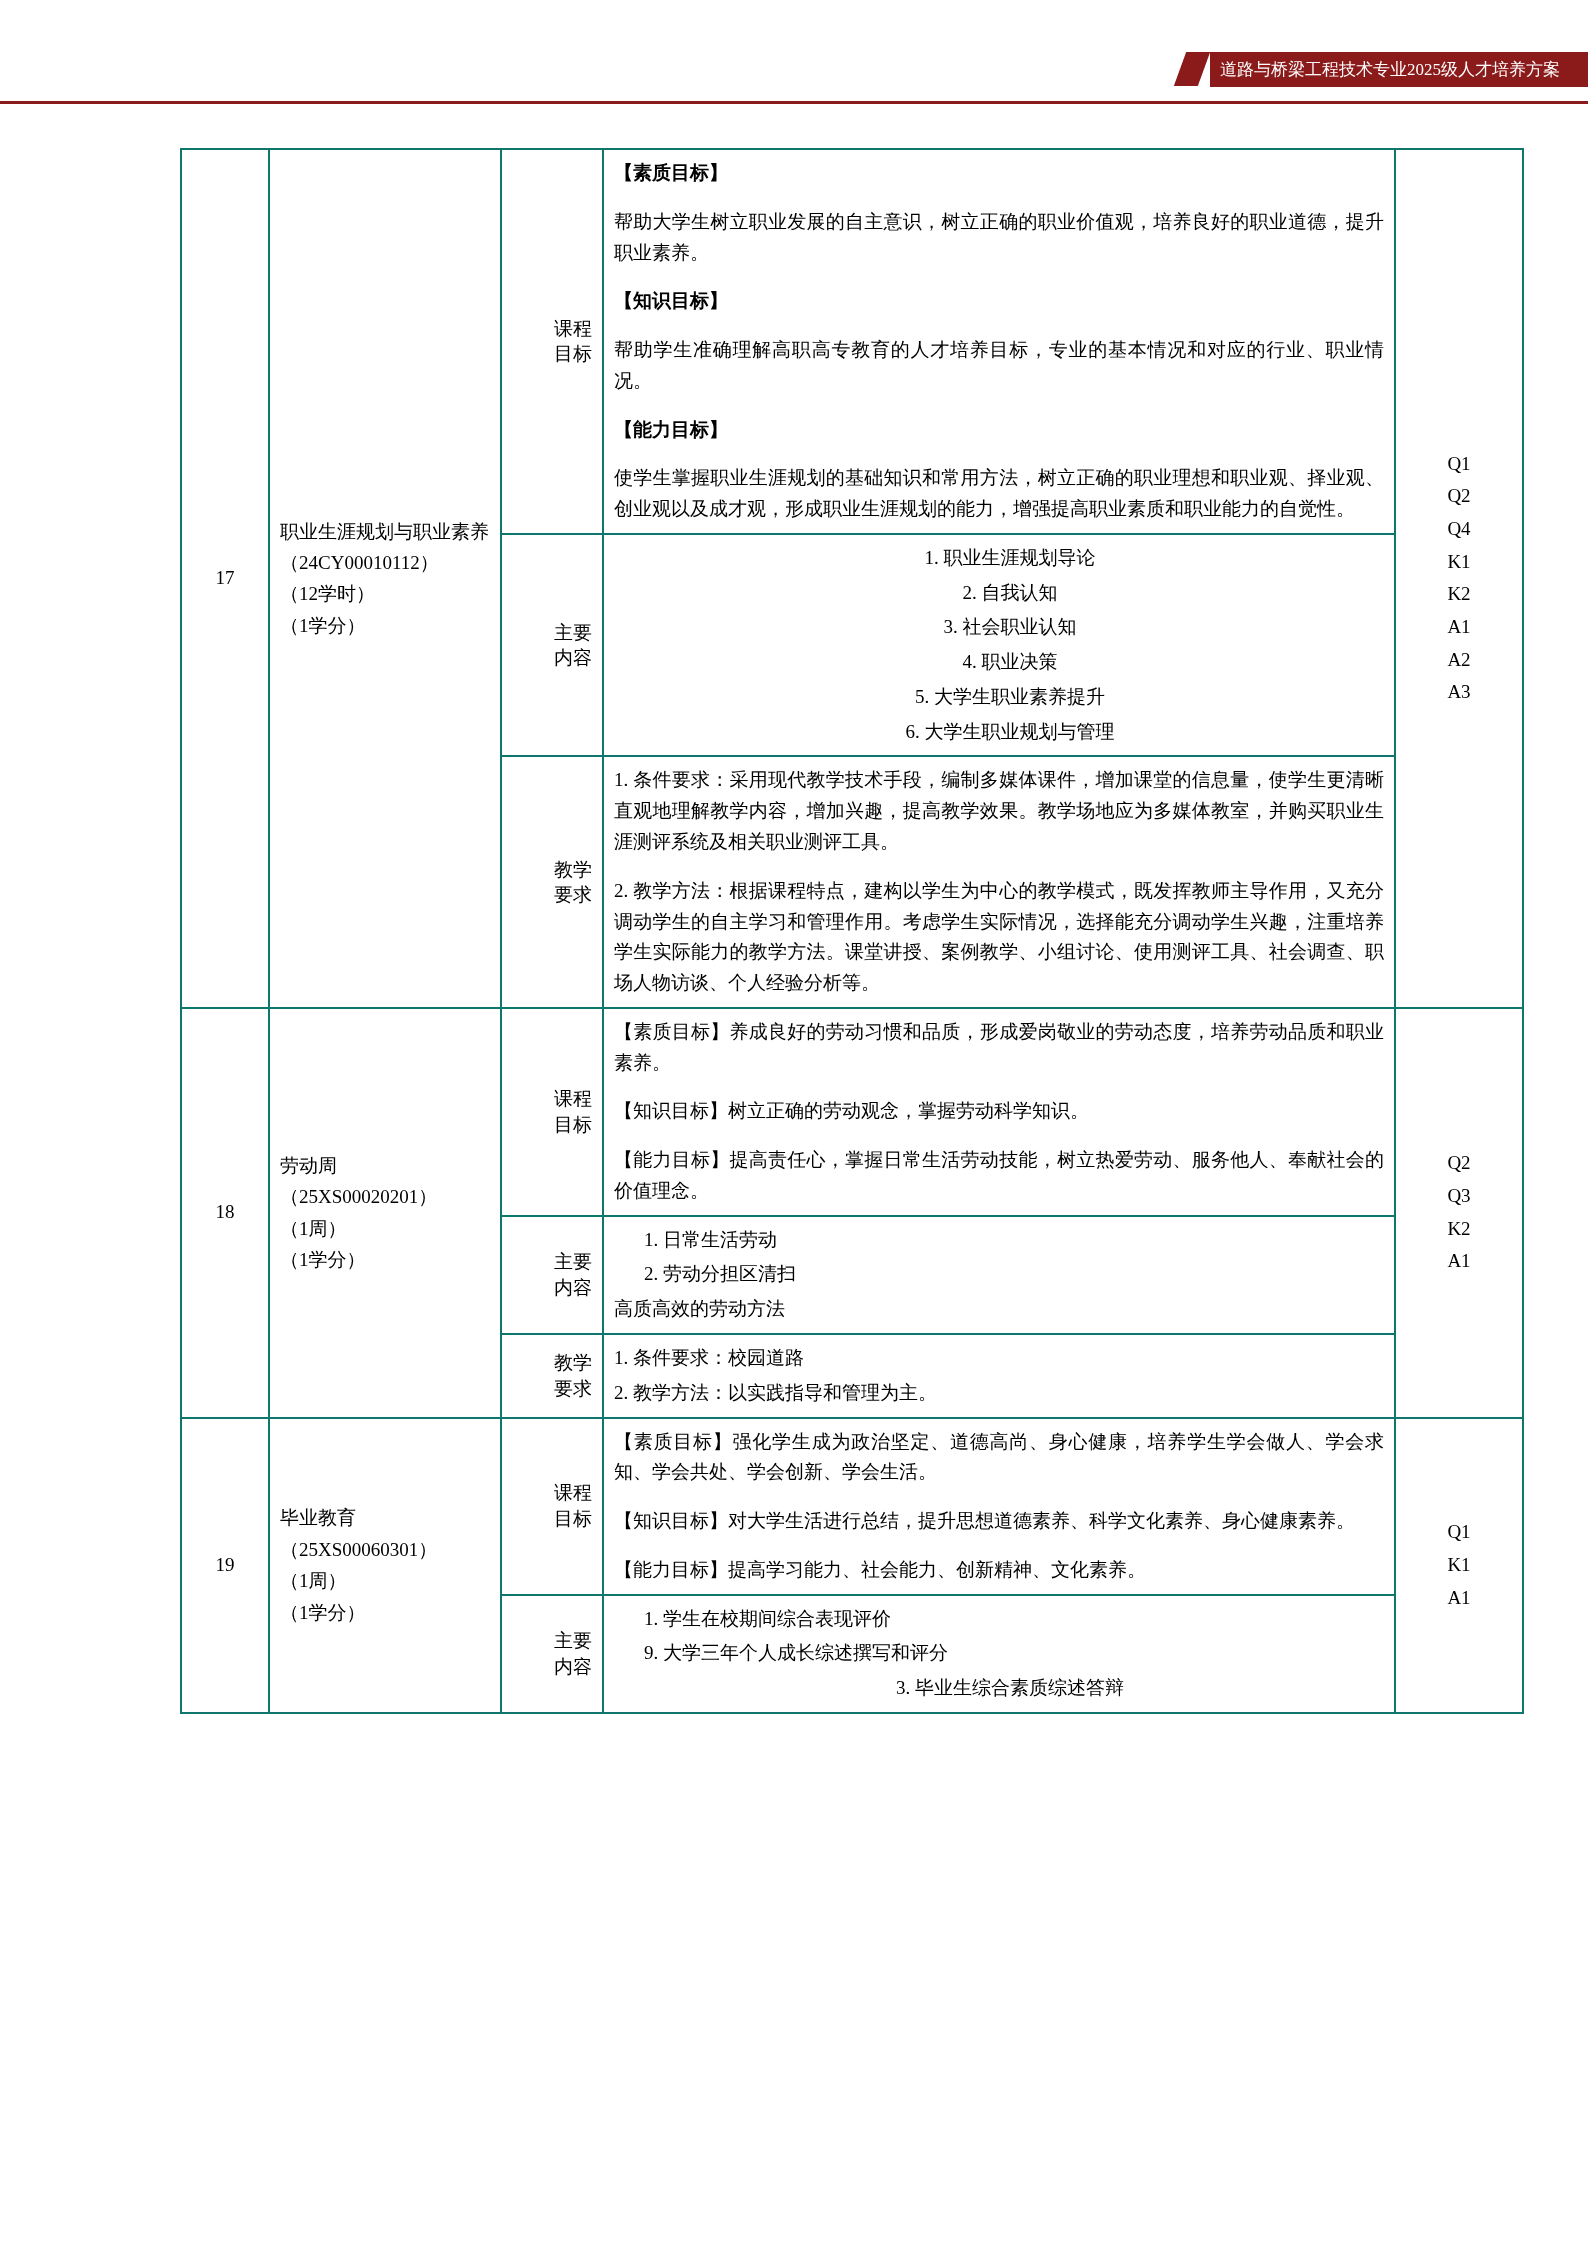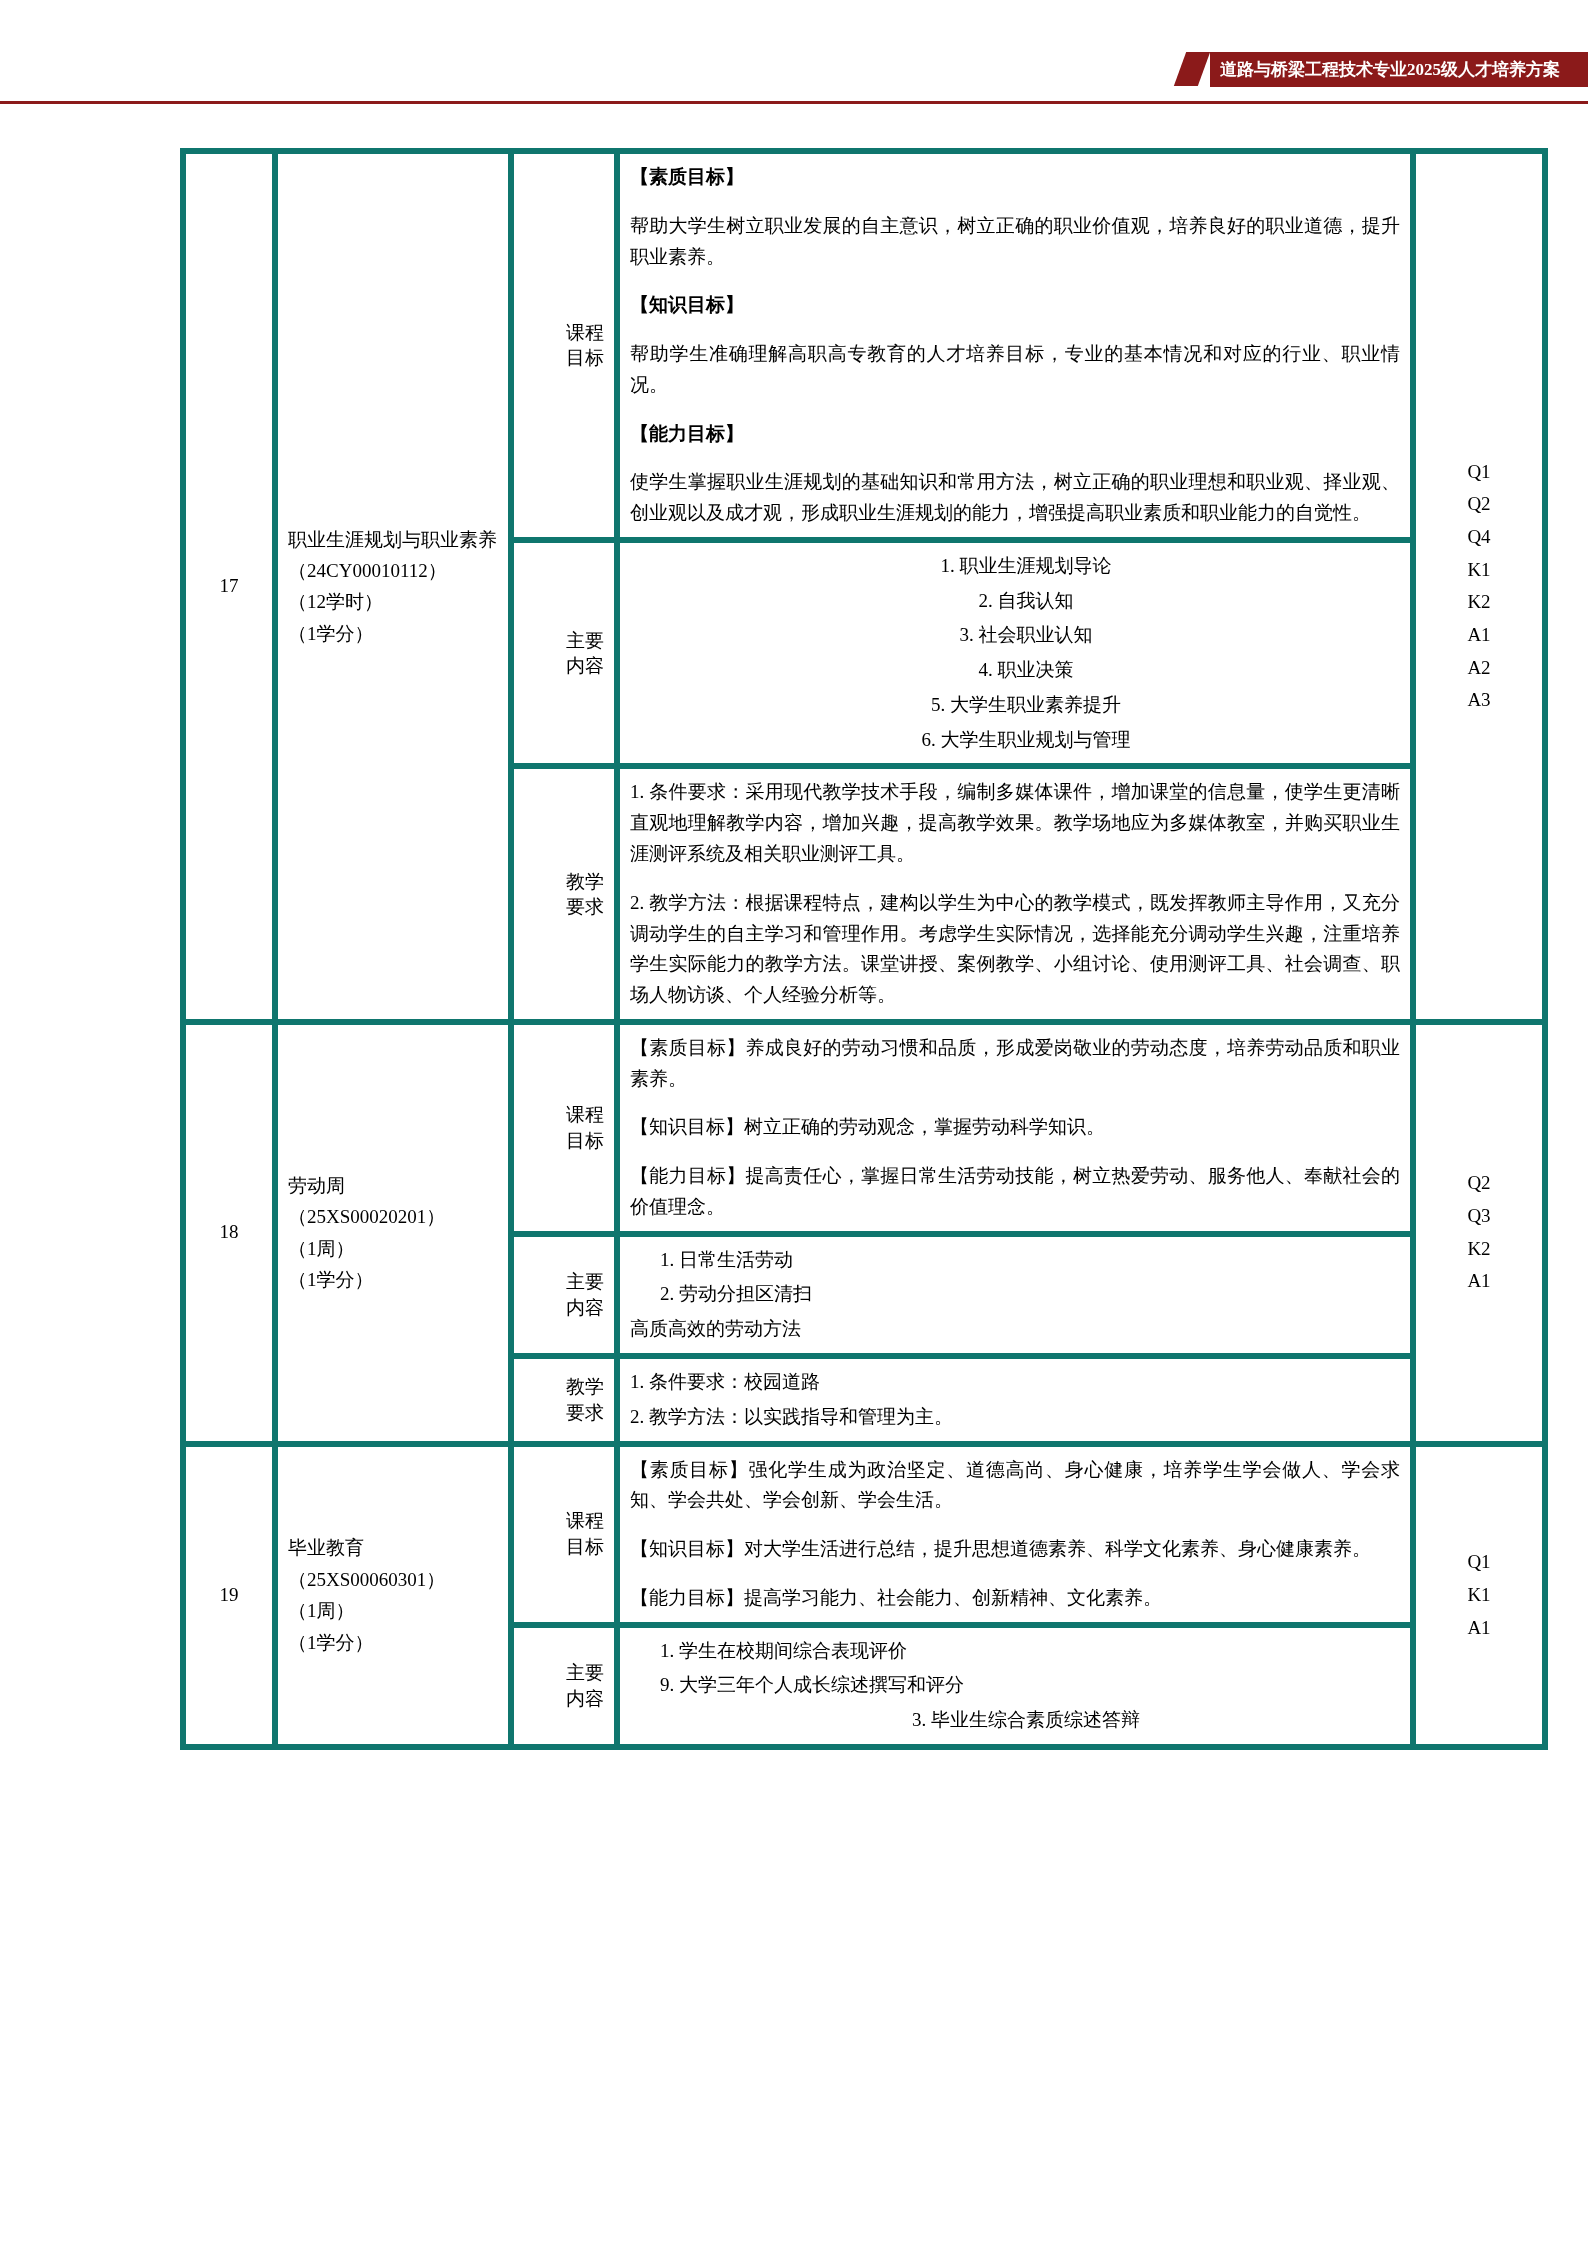--- a/index.html
+++ b/index.html
@@ -92,21 +92,21 @@
     width: 24px;
     height: 34px;
     background: #8b1a1a;
     transform: skewX(-20deg);
     margin-right: 6px;
   }
   .banner-body {
     background: #8b1a1a;
     color: #ffffff;
     font-size: 17px;
-    font-weight: bold;
+    font-weight: normal;
     padding: 6px 28px 6px 10px;
     white-space: nowrap;
     font-family: "Liberation Serif", "DejaVu Serif", serif;
   }
   .header-rule {
     position: absolute;
     left: 0;
     right: 0;
     top: 101px;
     height: 3px;
@@ -119,21 +119,21 @@
     left: 180px;
     top: 148px;
     width: 1232px;
   }
   table.doc {
     border-collapse: collapse;
     width: 1232px;
     table-layout: fixed;
   }
   table.doc td {
-    border: 6px solid #0f766e;
+    border: 2px solid #0f766e;
     vertical-align: middle;
     padding: 8px 10px;
     font-size: 19px;
     line-height: 1.62;
   }
   .c-no      { width: 66px;  text-align: center; }
   .c-course  { width: 210px; text-align: left; }
   .c-label   { width: 80px;  text-align: right; }
   .c-body    { width: 770px; text-align: left; }
   .c-code    { width: 106px; text-align: center; }

